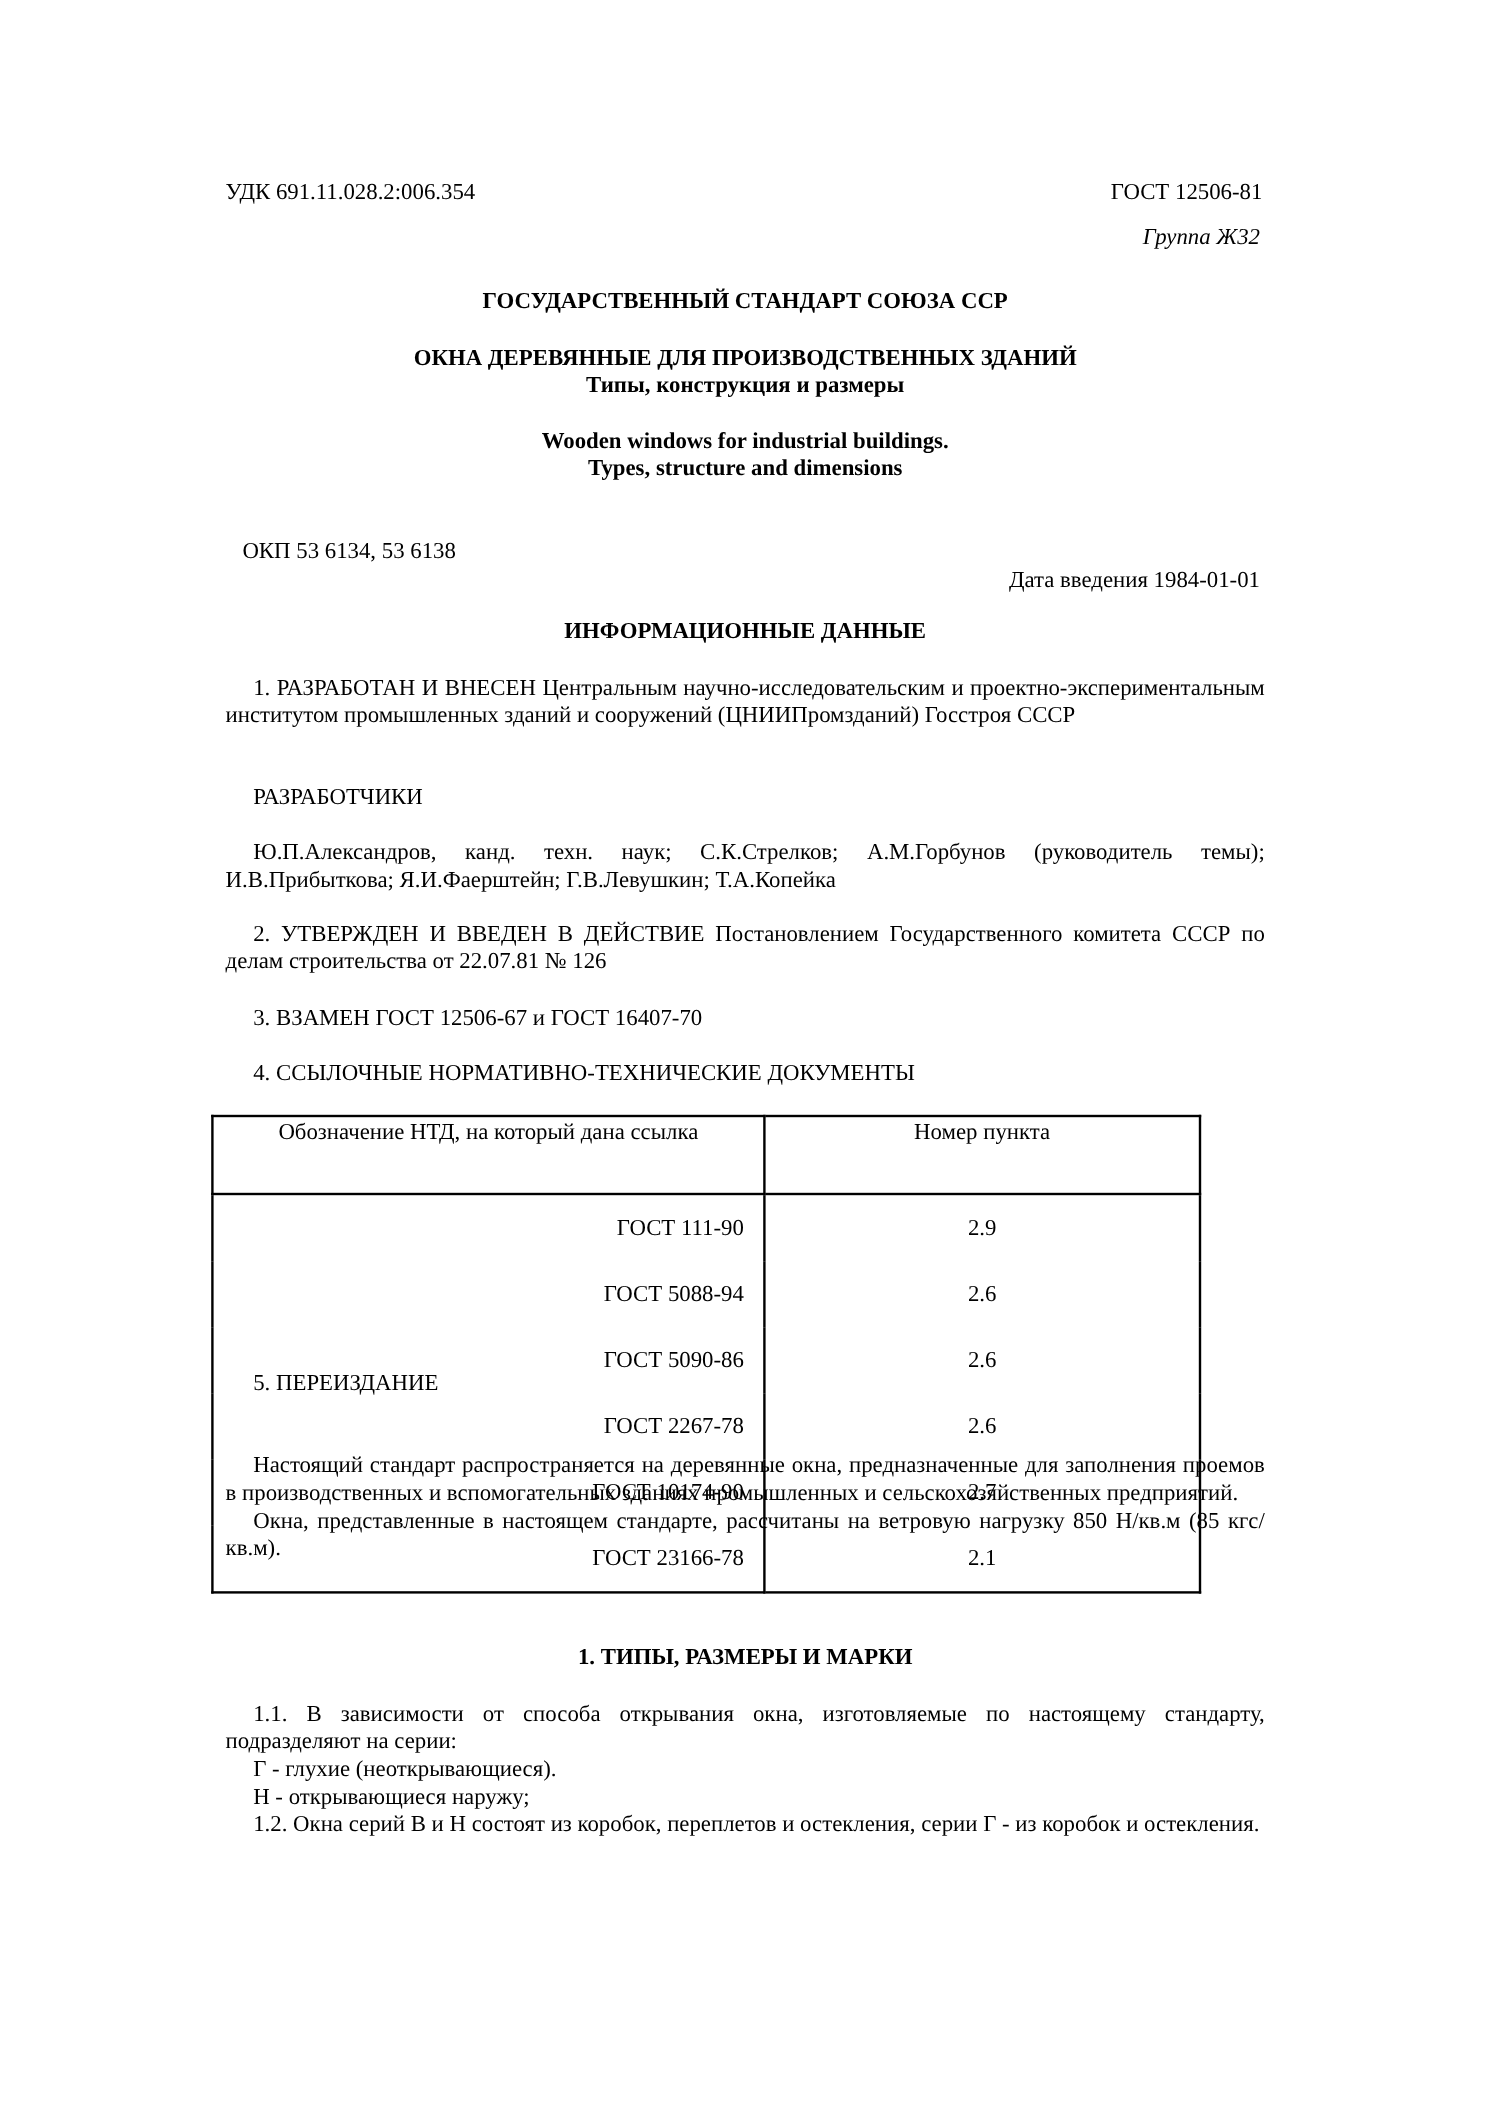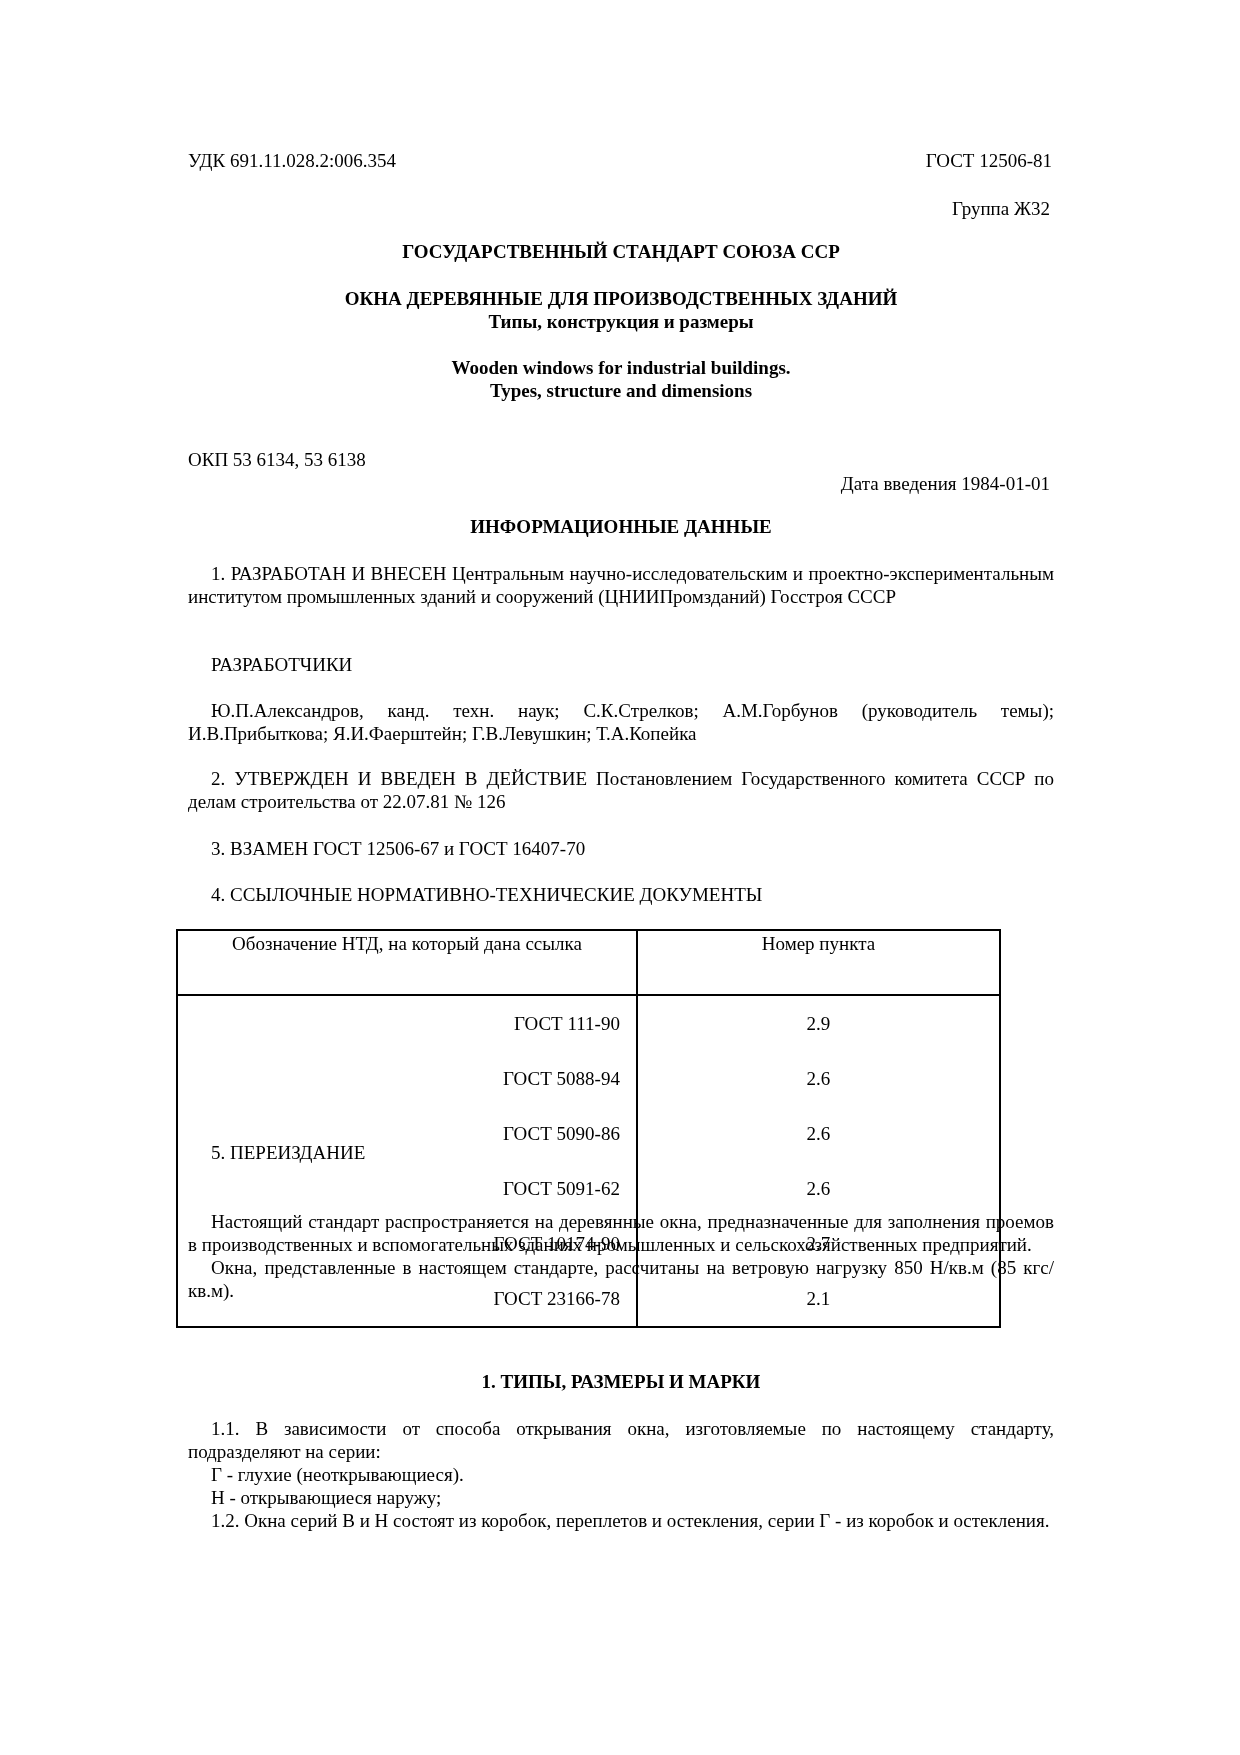--- a/index.html
+++ b/index.html
@@ -18,20 +18,21 @@
       line-height: 23px;
     }
     .page {
       position: absolute;
       left: 188px;
       top: 0;
       width: 866px;
     }
     .abs {
       position: absolute;
+      margin-left: 14px;
     }
     .row-lr {
       position: absolute;
       left: 0;
       width: 866px;
       display: flex;
       justify-content: space-between;
     }
     .right {
       position: absolute;
@@ -108,21 +109,21 @@
   </style>
 </head>
 <body>
 
 <div class="page">
 
   <div class="row-lr" style="top:149px;">
     <span>УДК 691.11.028.2:006.354</span>
     <span style="margin-right:2px;">ГОСТ 12506-81</span>
   </div>
-  <div class="right" style="top:197px;">Группа Ж32</div>
+  <div class="right" style="top:186px;font-style:italic;">Группа Ж32</div>
 
   <div class="center bold" style="top:240px;">ГОСУДАРСТВЕННЫЙ СТАНДАРТ СОЮЗА ССР</div>
   <div class="center bold" style="top:287px;">ОКНА ДЕРЕВЯННЫЕ ДЛЯ ПРОИЗВОДСТВЕННЫХ ЗДАНИЙ</div>
   <div class="center bold" style="top:310px;">Типы, конструкция и размеры</div>
   <div class="center bold" style="top:356px;">Wooden windows for industrial buildings.</div>
   <div class="center bold" style="top:379px;">Types, structure and dimensions</div>
 
   <div class="abs" style="left:0; top:448px;">ОКП 53 6134, 53 6138</div>
   <div class="right" style="top:472px;">Дата введения 1984-01-01</div>
 
@@ -158,21 +159,21 @@
       </tr>
       <tr>
         <td class="doc">ГОСТ 5088-94</td>
         <td class="num">2.6</td>
       </tr>
       <tr>
         <td class="doc">ГОСТ 5090-86</td>
         <td class="num">2.6</td>
       </tr>
       <tr>
-        <td class="doc">ГОСТ 5091-62</td>
+        <td class="doc">ГОСТ 2267-78</td>
         <td class="num">2.6</td>
       </tr>
       <tr>
         <td class="doc">ГОСТ 10174-90</td>
         <td class="num">2.7</td>
       </tr>
       <tr class="last">
         <td class="doc">ГОСТ 23166-78</td>
         <td class="num">2.1</td>
       </tr>

